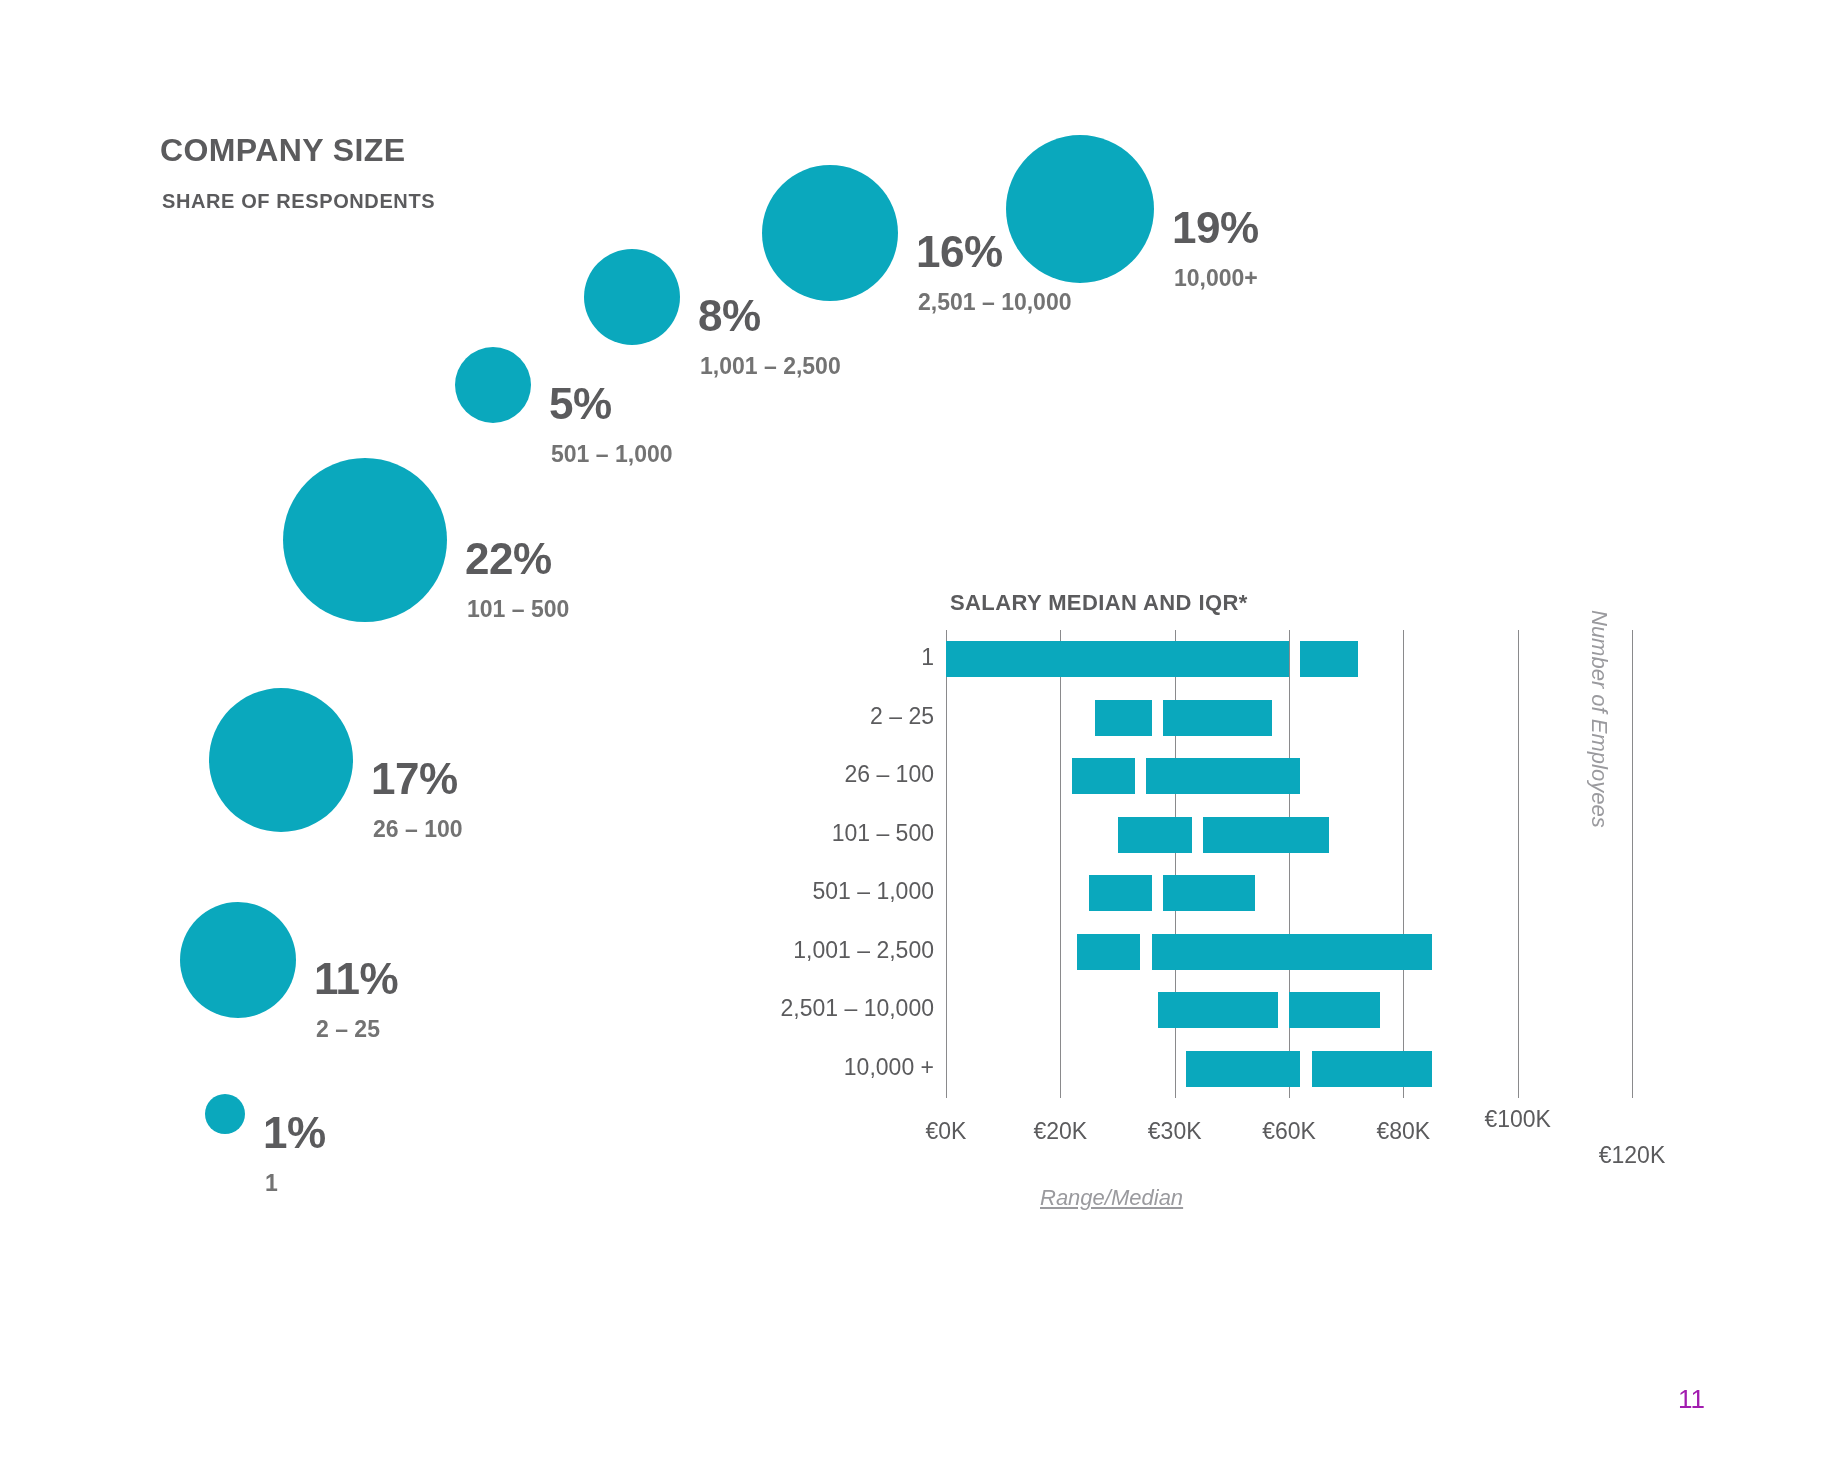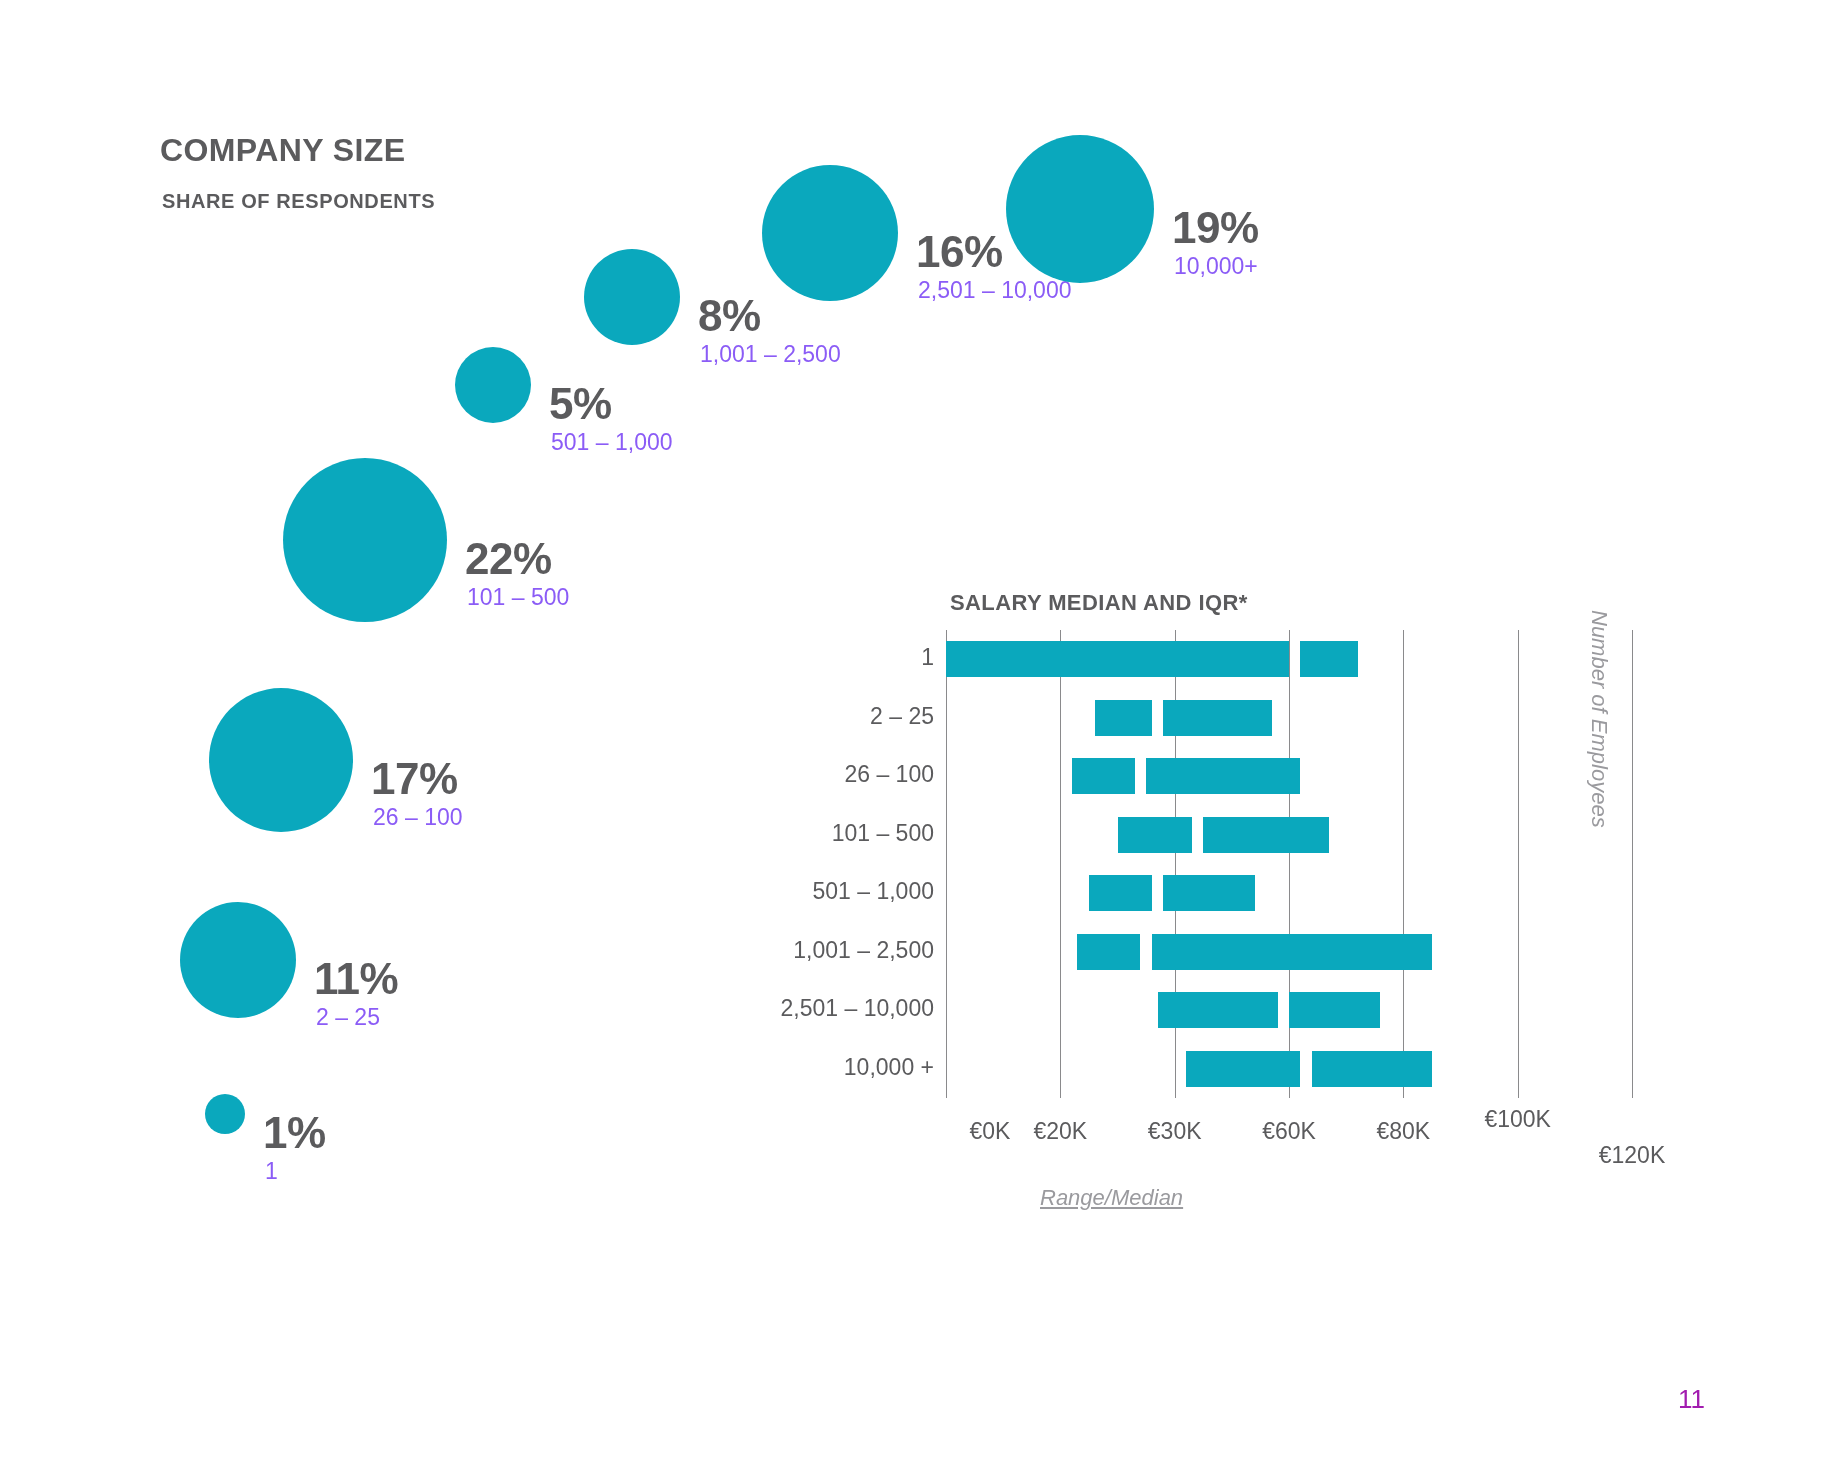--- a/index.html
+++ b/index.html
@@ -31,21 +31,21 @@
     position: absolute; border-radius: 50%;
     background: #0AA8BD;
   }
   .bubble-pct {
     position: absolute; white-space: nowrap;
     font-size: 44px; font-weight: 700; color: #5b5b5d;
     letter-spacing: -0.5px;
   }
   .bubble-label {
     position: absolute; white-space: nowrap;
-    font-size: 23px; font-weight: 400; color: #8b5cf6;
+    font-size: 23px; font-weight: 700; color: #737373; margin-top: 12px;
   }
   #iqr-title {
     position: absolute; left: 950px; top: 590px;
     font-size: 22px; font-weight: 700; letter-spacing: 0.4px; color:#5b5b5d;
     white-space: nowrap;
   }
   #plot-area {
     position: absolute; left: 946px; top: 630px;
     width: 686px; height: 468px;
   }
@@ -154,21 +154,21 @@
     <div class="row" style="top: 409.5px; height: 58.5px;">
       <div class="bar-seg" style="left: 240.1px; width: 114.333px; background: rgb(10, 168, 189);"></div>
       <div class="bar-seg" style="left: 365.867px; width: 120.05px; background: rgb(10, 168, 189);"></div>
     </div>
   </div>
 <div id="x-axis-label">Range/Median</div>
 <div id="y-axis-label">Number of Employees</div>
 
 <div id="page-number">11</div>
 
-<div class="xtick" style="left: 920px; top: 1118px;">€0K</div>
+<div class="xtick" style="left: 876px; top: 1118px;">€0K</div>
 <div class="xtick" style="left: 990.333px; top: 1118px;">€20K</div>
 <div class="xtick" style="left: 1104.67px; top: 1118px;">€30K</div>
 <div class="xtick" style="left: 1219px; top: 1118px;">€60K</div>
 <div class="xtick" style="left: 1333.33px; top: 1118px;">€80K</div>
 <div class="xtick" style="left: 1447.67px; top: 1106px;">€100K</div>
 <div class="xtick" style="left: 1562px; top: 1142px; text-align: center;">€120K</div>
 <div class="ylabel" style="left: 714px; top: 644.25px;">1</div>
 <div class="ylabel" style="left: 714px; top: 702.75px;">2 – 25</div>
 <div class="ylabel" style="left: 714px; top: 761.25px;">26 – 100</div>
 <div class="ylabel" style="left: 714px; top: 819.75px;">101 – 500</div>

